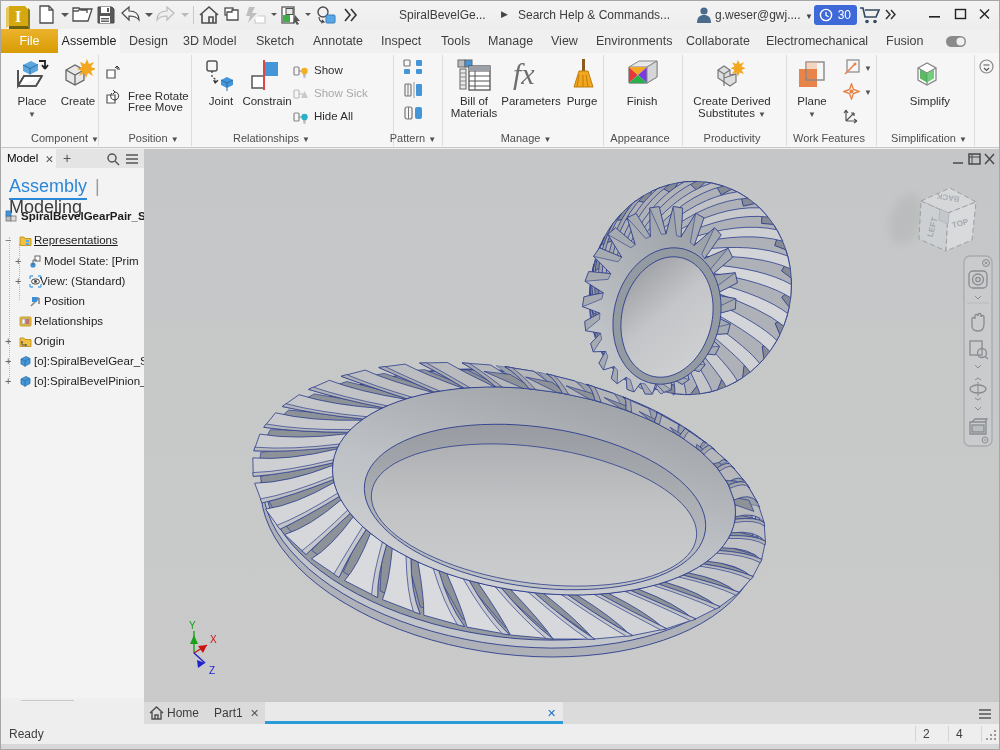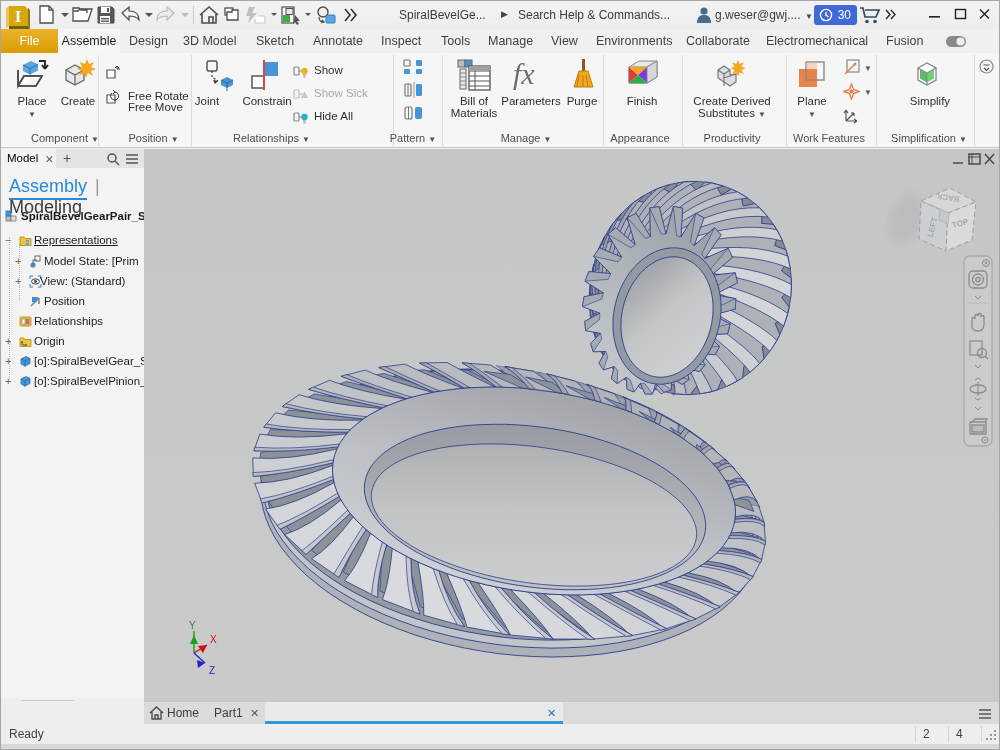--- a/index.html
+++ b/index.html
@@ -202,21 +202,21 @@
 </svg>
 <div class="smallbtn" style="left:127px; top:37px;">Free Rotate</div>
 
 <svg class="abs" style="left:203px; top:5px; width:34px; height:34px;" viewBox="0 0 34 34">
  <rect x="3" y="3" width="10" height="10" rx="2" fill="none" stroke="#555" stroke-width="1.5"></rect>
  <path d="M8,13 v6 l6,4" fill="none" stroke="#333" stroke-width="1.2" stroke-dasharray="2,2"></path>
  <path d="M14,23 l-5,-1 2,4 z" fill="#333"></path>
  <path d="M17,22 l6,-3 6,3 v5 l-6,3 -6,-3 z" fill="#4596d8"></path>
       <path d="M17,22 l6,3 6,-3 M23,25 v8" stroke="#2a6ca8" fill="none"></path>
 </svg>
-<div class="bigbtn" style="left:183px; top:42px; width:46px;">Joint</div>
+<div class="bigbtn" style="left:197px; top:42px; width:46px;">Joint</div>
 
 <svg class="abs" style="left:247px; top:5px; width:34px; height:34px;" viewBox="0 0 34 34">
  <path d="M4,18 h12 v12 h-12 z" fill="#fff" stroke="#555" stroke-width="1.5"></path>
  <rect x="16" y="4" width="14" height="14" fill="#4596d8"></rect>
  <path d="M16,2 v30" stroke="#e04444" stroke-width="2"></path>
 </svg>
 <div class="bigbtn" style="left:238px; top:42px; width:56px;">Constrain</div>
 
 <svg class="abs" style="left:292px; top:10px; width:16px; height:16px;" viewBox="0 0 16 16">
  <rect x="1" y="4" width="5" height="8" rx="1" fill="none" stroke="#888" stroke-width="1.2"></rect>

